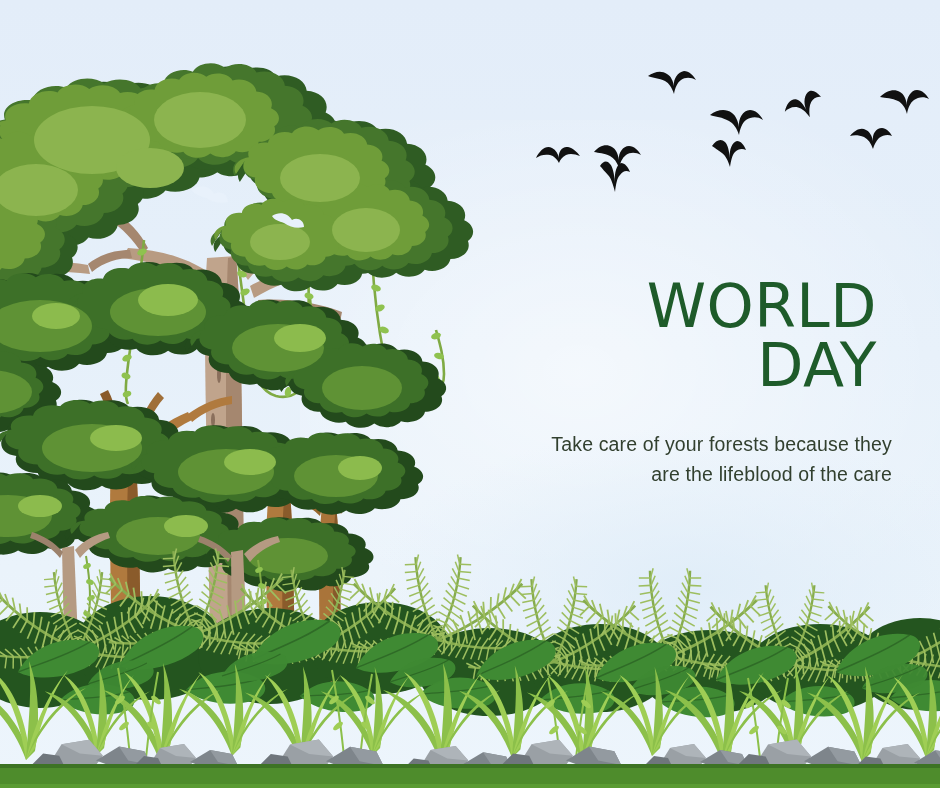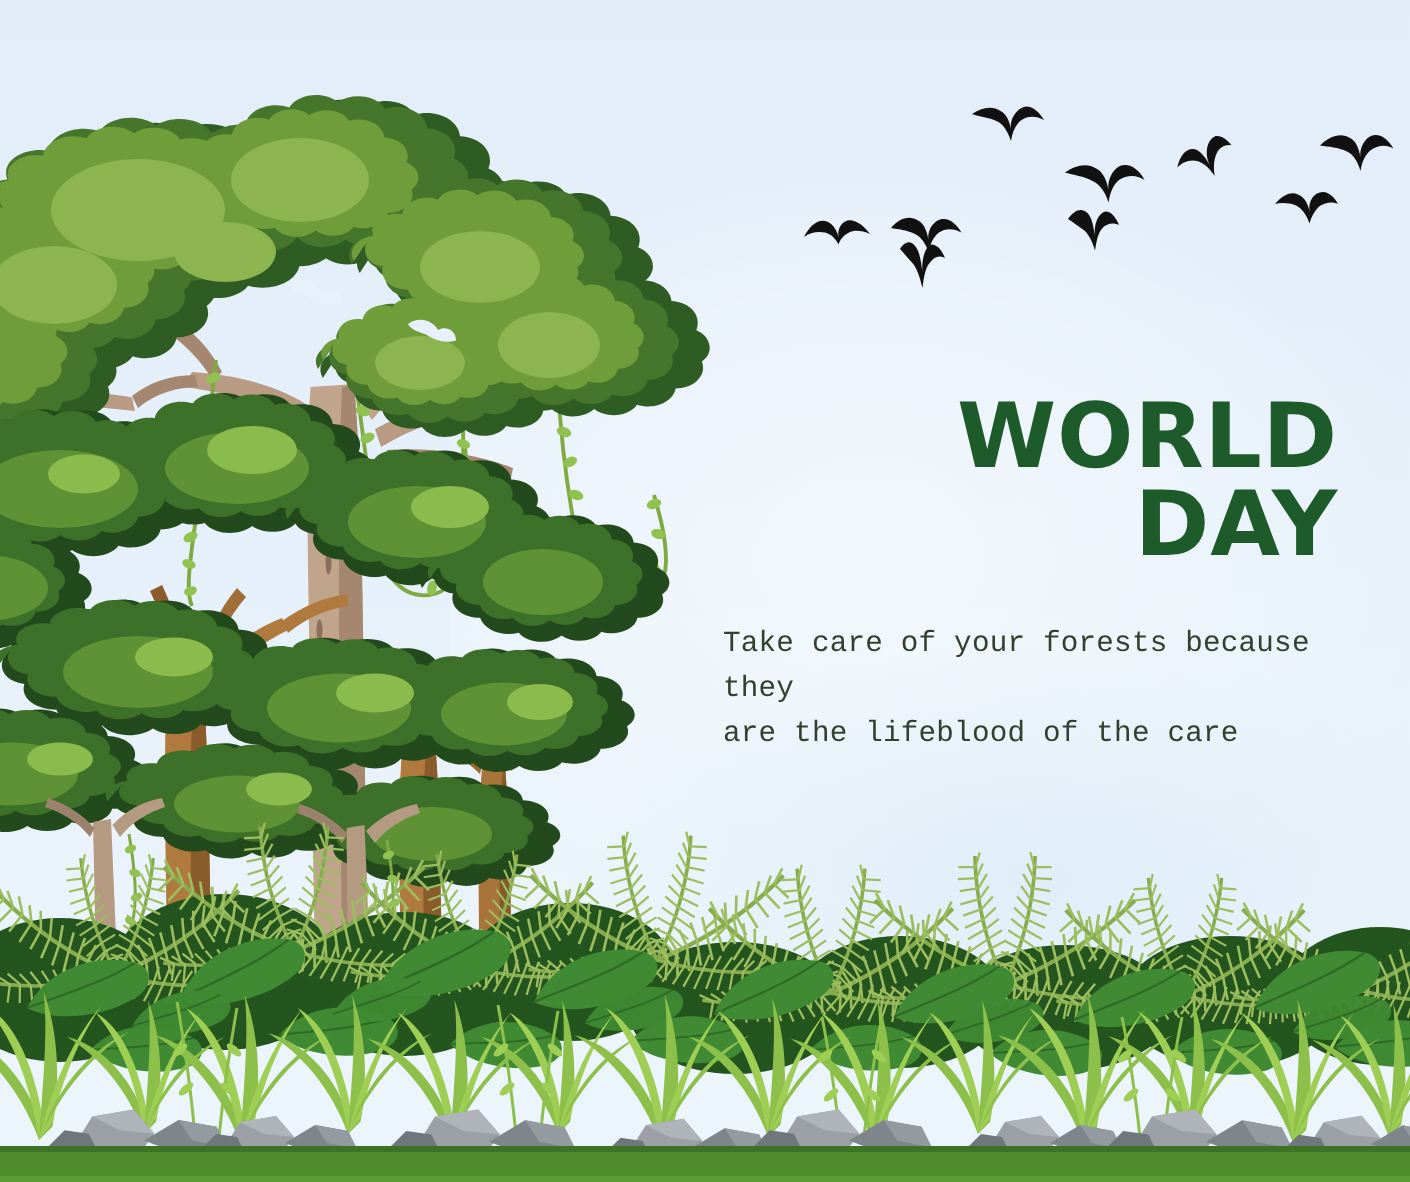--- a/index.html
+++ b/index.html
@@ -35,41 +35,40 @@
   
   .text-block {
     position: absolute;
     right: 48px;
     top: 262px;
     width: 420px;
     text-align: right;
     z-index: 40;
   }
   .headline {
-    margin: 0;
+    margin: 15px;
     color: #1e5b2a;
-    font-weight: 700;
+    font-weight: 400;
     font-size: 60px;
     line-height: 0.98em;
     letter-spacing: 0.5px;
     text-transform: uppercase;
     font-family: "DejaVu Sans", sans-serif;
   }
   .headline .l1, .headline .l2, .headline .l3 { display: block; white-space: nowrap; }
   .headline .l2 { letter-spacing: -0.5px; }
   .subtitle {
     margin: 34px 0 0 0;
     color: #32402f;
     font-size: 19.5px;
     line-height: 1.55em;
     font-weight: 400;
     letter-spacing: 0.15px;
-    text-align: left;
+    text-align: right;
     padding-left: 10px;
-    font-family: Liberation Mono, monospace;
   }
   .subtitle span { display: block; }
 
   
   .layer { position: absolute; left: 0; top: 0; width: 940px; height: 788px; }
   .layer svg { display: block; }
   #birds-layer { z-index: 30; }
   #canopy-layer { z-index: 20; }
   #mid-layer { z-index: 22; }
   #under-layer { z-index: 26; }

